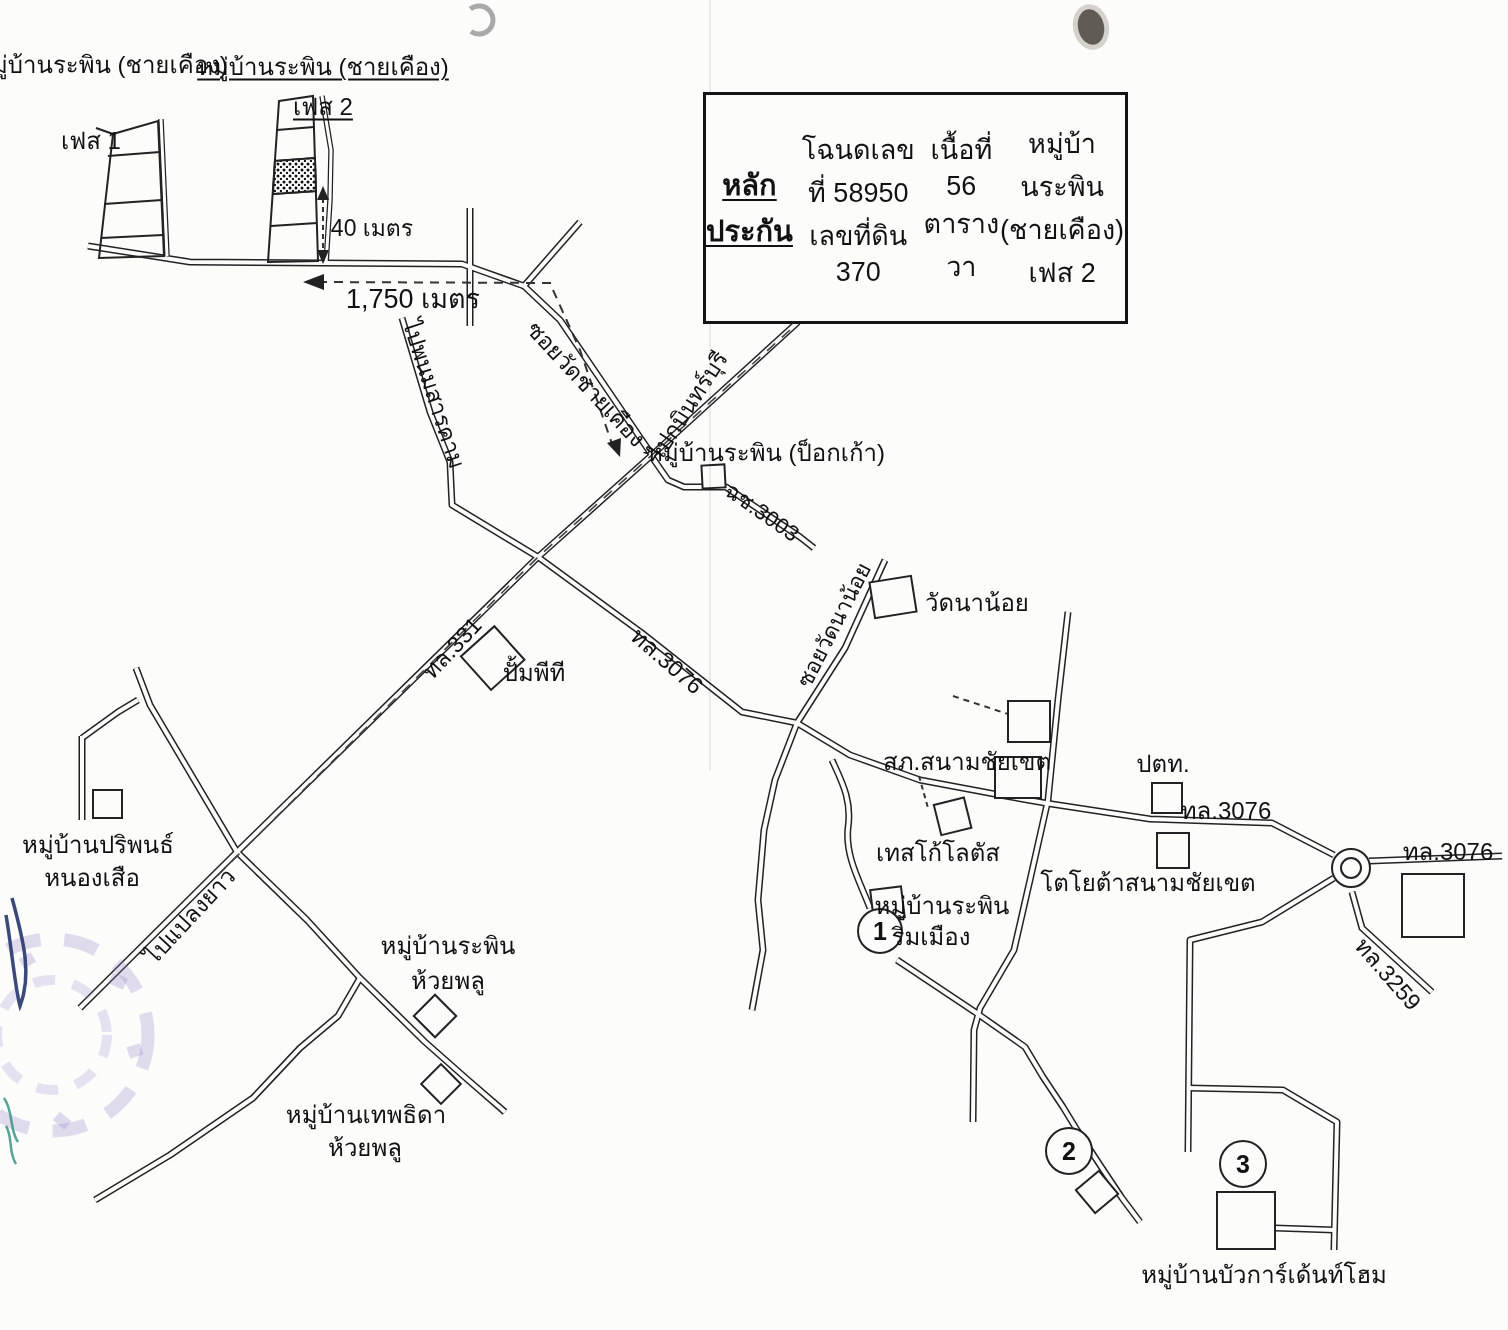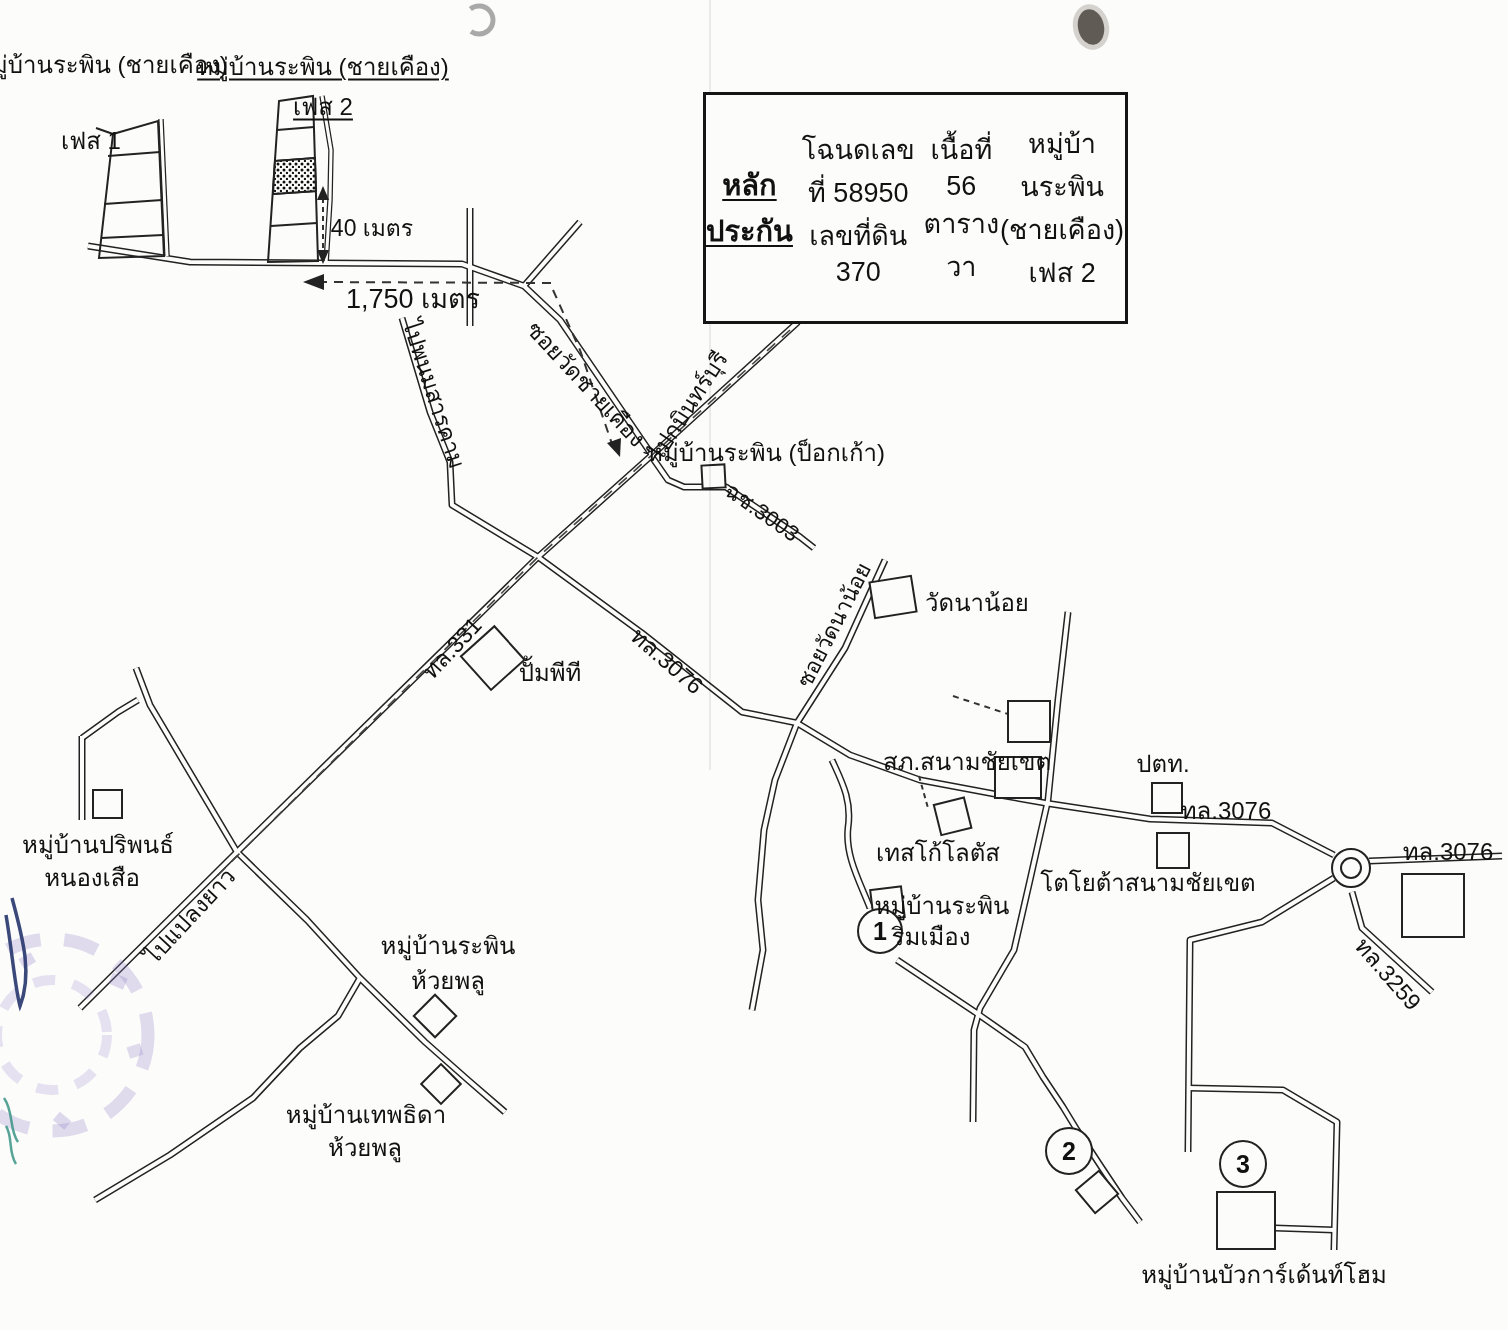--- a/index.html
+++ b/index.html
@@ -231,21 +231,21 @@
 
   <div class="lbl" style="left:372px;top:228px;font-size:23px;transform:translate(-50%,-50%);">40 เมตร</div>
   <div class="lbl" style="left:413px;top:298px;font-size:27px;transform:translate(-50%,-50%);">1,750 เมตร</div>
 
   <div class="lbl" style="left:586px;top:384px;font-size:23px;transform:translate(-50%,-50%) rotate(47deg);">ซอยวัดชายเคือง</div>
   <div class="lbl" style="left:688px;top:406px;font-size:23px;transform:translate(-50%,-50%) rotate(-57deg);">ไปกบินทร์บุรี</div>
   <div class="lbl" style="left:434px;top:394px;font-size:23px;transform:translate(-50%,-50%) rotate(72deg);">ไปพนมสารคาม</div>
   <div class="lbl" style="left:766px;top:452px;transform:translate(-50%,-50%);">หมู่บ้านระพิน (ป็อกเก้า)</div>
   <div class="lbl" style="left:762px;top:512px;font-size:22px;transform:translate(-50%,-50%) rotate(35deg);">ฉช.3003</div>
   <div class="lbl" style="left:452px;top:648px;font-size:23px;transform:translate(-50%,-50%) rotate(-47deg);">ทล.331</div>
-  <div class="lbl" style="left:534px;top:672px;transform:translate(-50%,-50%);margin-left:16px;">ปั้มพีที</div>
+  <div class="lbl" style="left:534px;top:672px;transform:translate(-50%,-50%);">ปั้มพีที</div>
   <div class="lbl" style="left:667px;top:661px;font-size:23px;transform:translate(-50%,-50%) rotate(41deg);">ทล.3076</div>
   <div class="lbl" style="left:977px;top:602px;transform:translate(-50%,-50%);">วัดนาน้อย</div>
   <div class="lbl" style="left:834px;top:625px;font-size:22px;transform:translate(-50%,-50%) rotate(-63deg);">ซอยวัดนาน้อย</div>
   <div class="lbl" style="left:967px;top:761px;transform:translate(-50%,-50%);">สภ.สนามชัยเขต</div>
   <div class="lbl" style="left:938px;top:852px;transform:translate(-50%,-50%);">เทสโก้โลตัส</div>
   <div class="lbl" style="left:1163px;top:763px;transform:translate(-50%,-50%);">ปตท.</div>
   <div class="lbl" style="left:1226px;top:810px;transform:translate(-50%,-50%);">ทล.3076</div>
   <div class="lbl" style="left:1148px;top:882px;transform:translate(-50%,-50%);">โตโยต้าสนามชัยเขต</div>
   <div class="lbl" style="left:1448px;top:851px;transform:translate(-50%,-50%);">ทล.3076</div>
   <div class="lbl" style="left:1388px;top:974px;font-size:23px;transform:translate(-50%,-50%) rotate(49deg);">ทล.3259</div>

